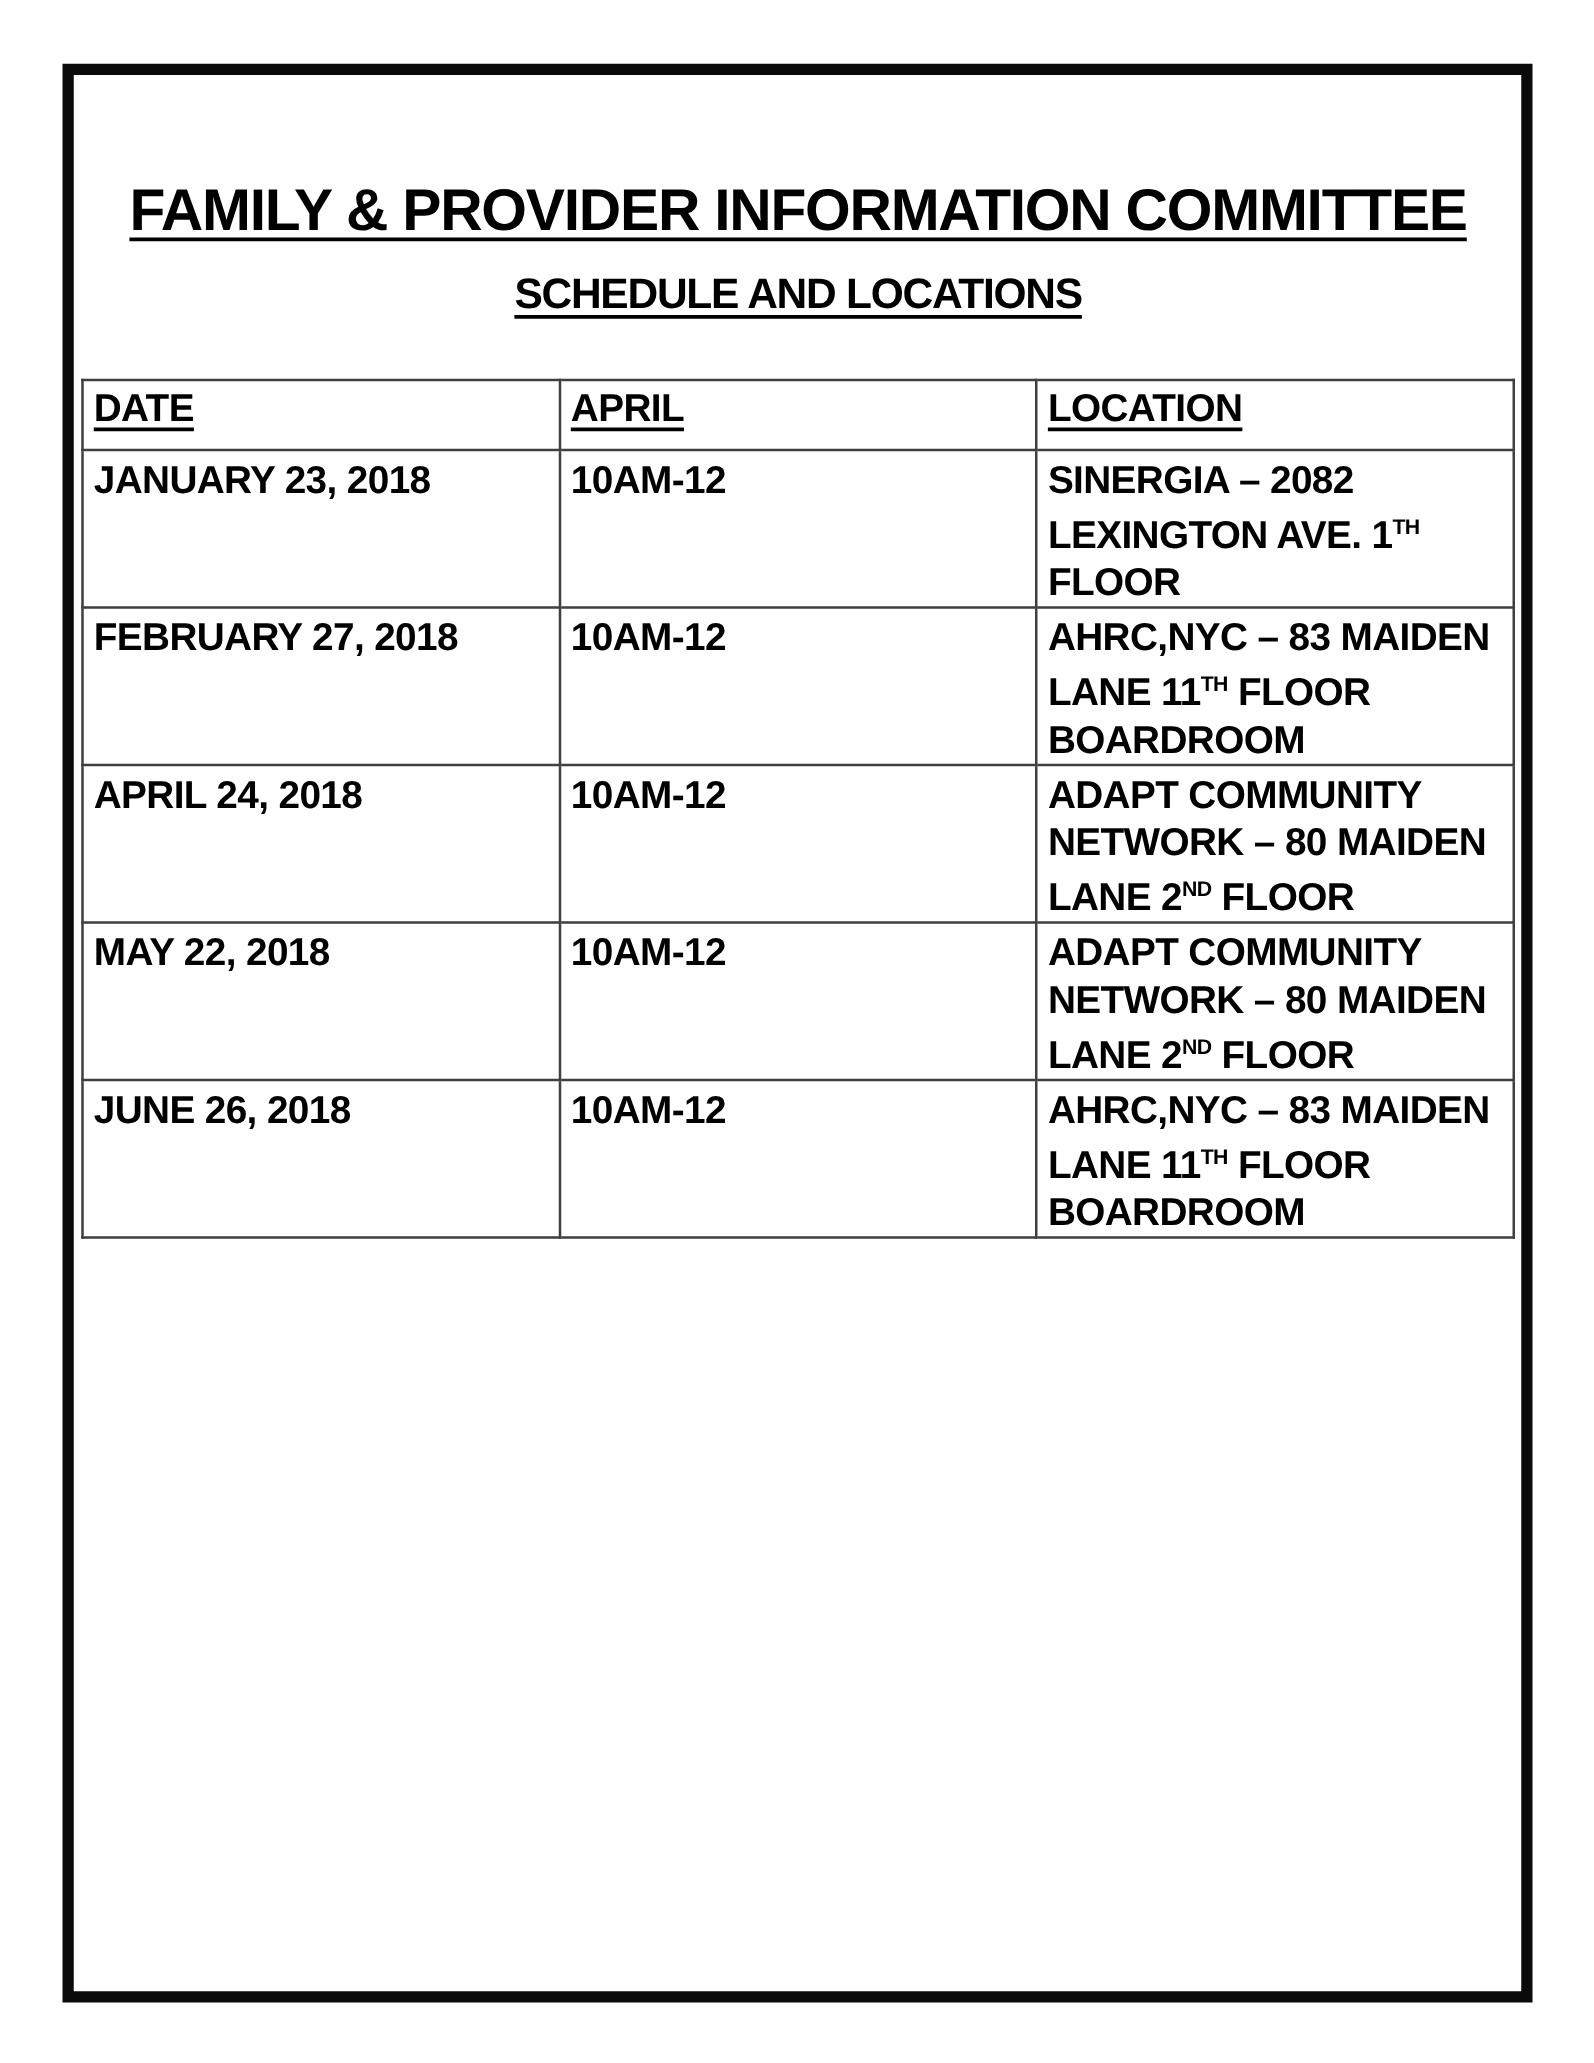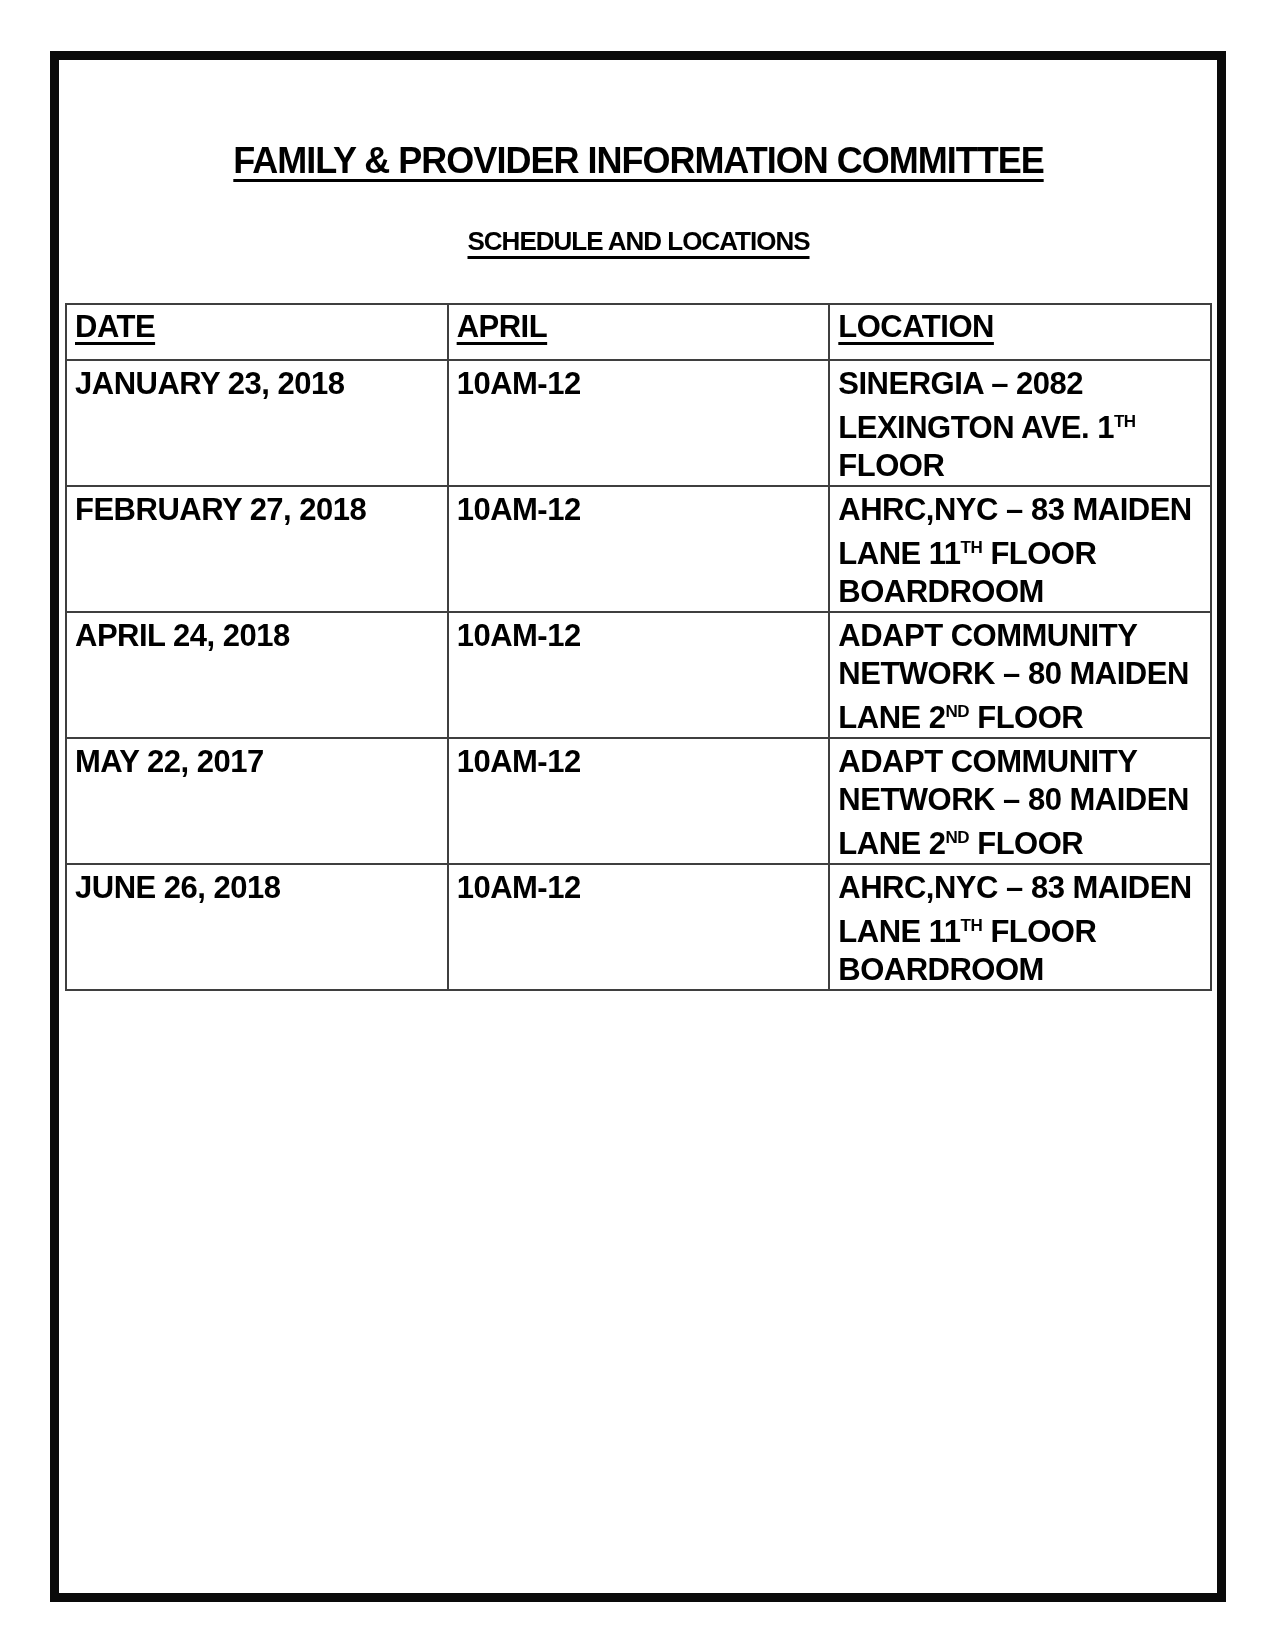--- a/index.html
+++ b/index.html
@@ -23,22 +23,22 @@
     left: 65px; width: 1147px;
     margin: 0;
     text-align: center;
     font-weight: bold;
     letter-spacing: -1px;
     text-decoration: underline;
     text-decoration-thickness: 3px;
     text-underline-offset: 6px;
     color: #000000;
   }
-  .doc-title   { top: 140px; font-size: 36px; }
-  .doc-subtitle{ top: 226px; font-size: 26px; }
+  .doc-title   { top: 140px; font-size: 47px; }
+  .doc-subtitle{ top: 216px; font-size: 34px; }
 
   table.schedule {
     position: absolute;
     left: 65px; top: 303px;
     width: 1147px;
     border-collapse: collapse;
     table-layout: fixed;
   }
   .schedule th, .schedule td {
     border: 2px solid #3f3f3f;
@@ -126,21 +126,21 @@
           <div class="cell-line">10AM-12</div>
         </td>
         <td>
           <div class="cell-line"><span>ADAPT COMMUNITY</span></div>
           <div class="cell-line"><span>NETWORK – 80 MAIDEN</span></div>
           <div class="cell-line"><span>LANE 2</span><span class="sup">ND</span><span> FLOOR</span></div>
         </td>
       </tr>
       <tr>
         <td>
-          <div class="cell-line">MAY 22, 2017</div>
+          <div class="cell-line">MAY 22, 2018</div>
         </td>
         <td>
           <div class="cell-line">10AM-12</div>
         </td>
         <td>
           <div class="cell-line"><span>ADAPT COMMUNITY</span></div>
           <div class="cell-line"><span>NETWORK – 80 MAIDEN</span></div>
           <div class="cell-line"><span>LANE 2</span><span class="sup">ND</span><span> FLOOR</span></div>
         </td>
       </tr>

